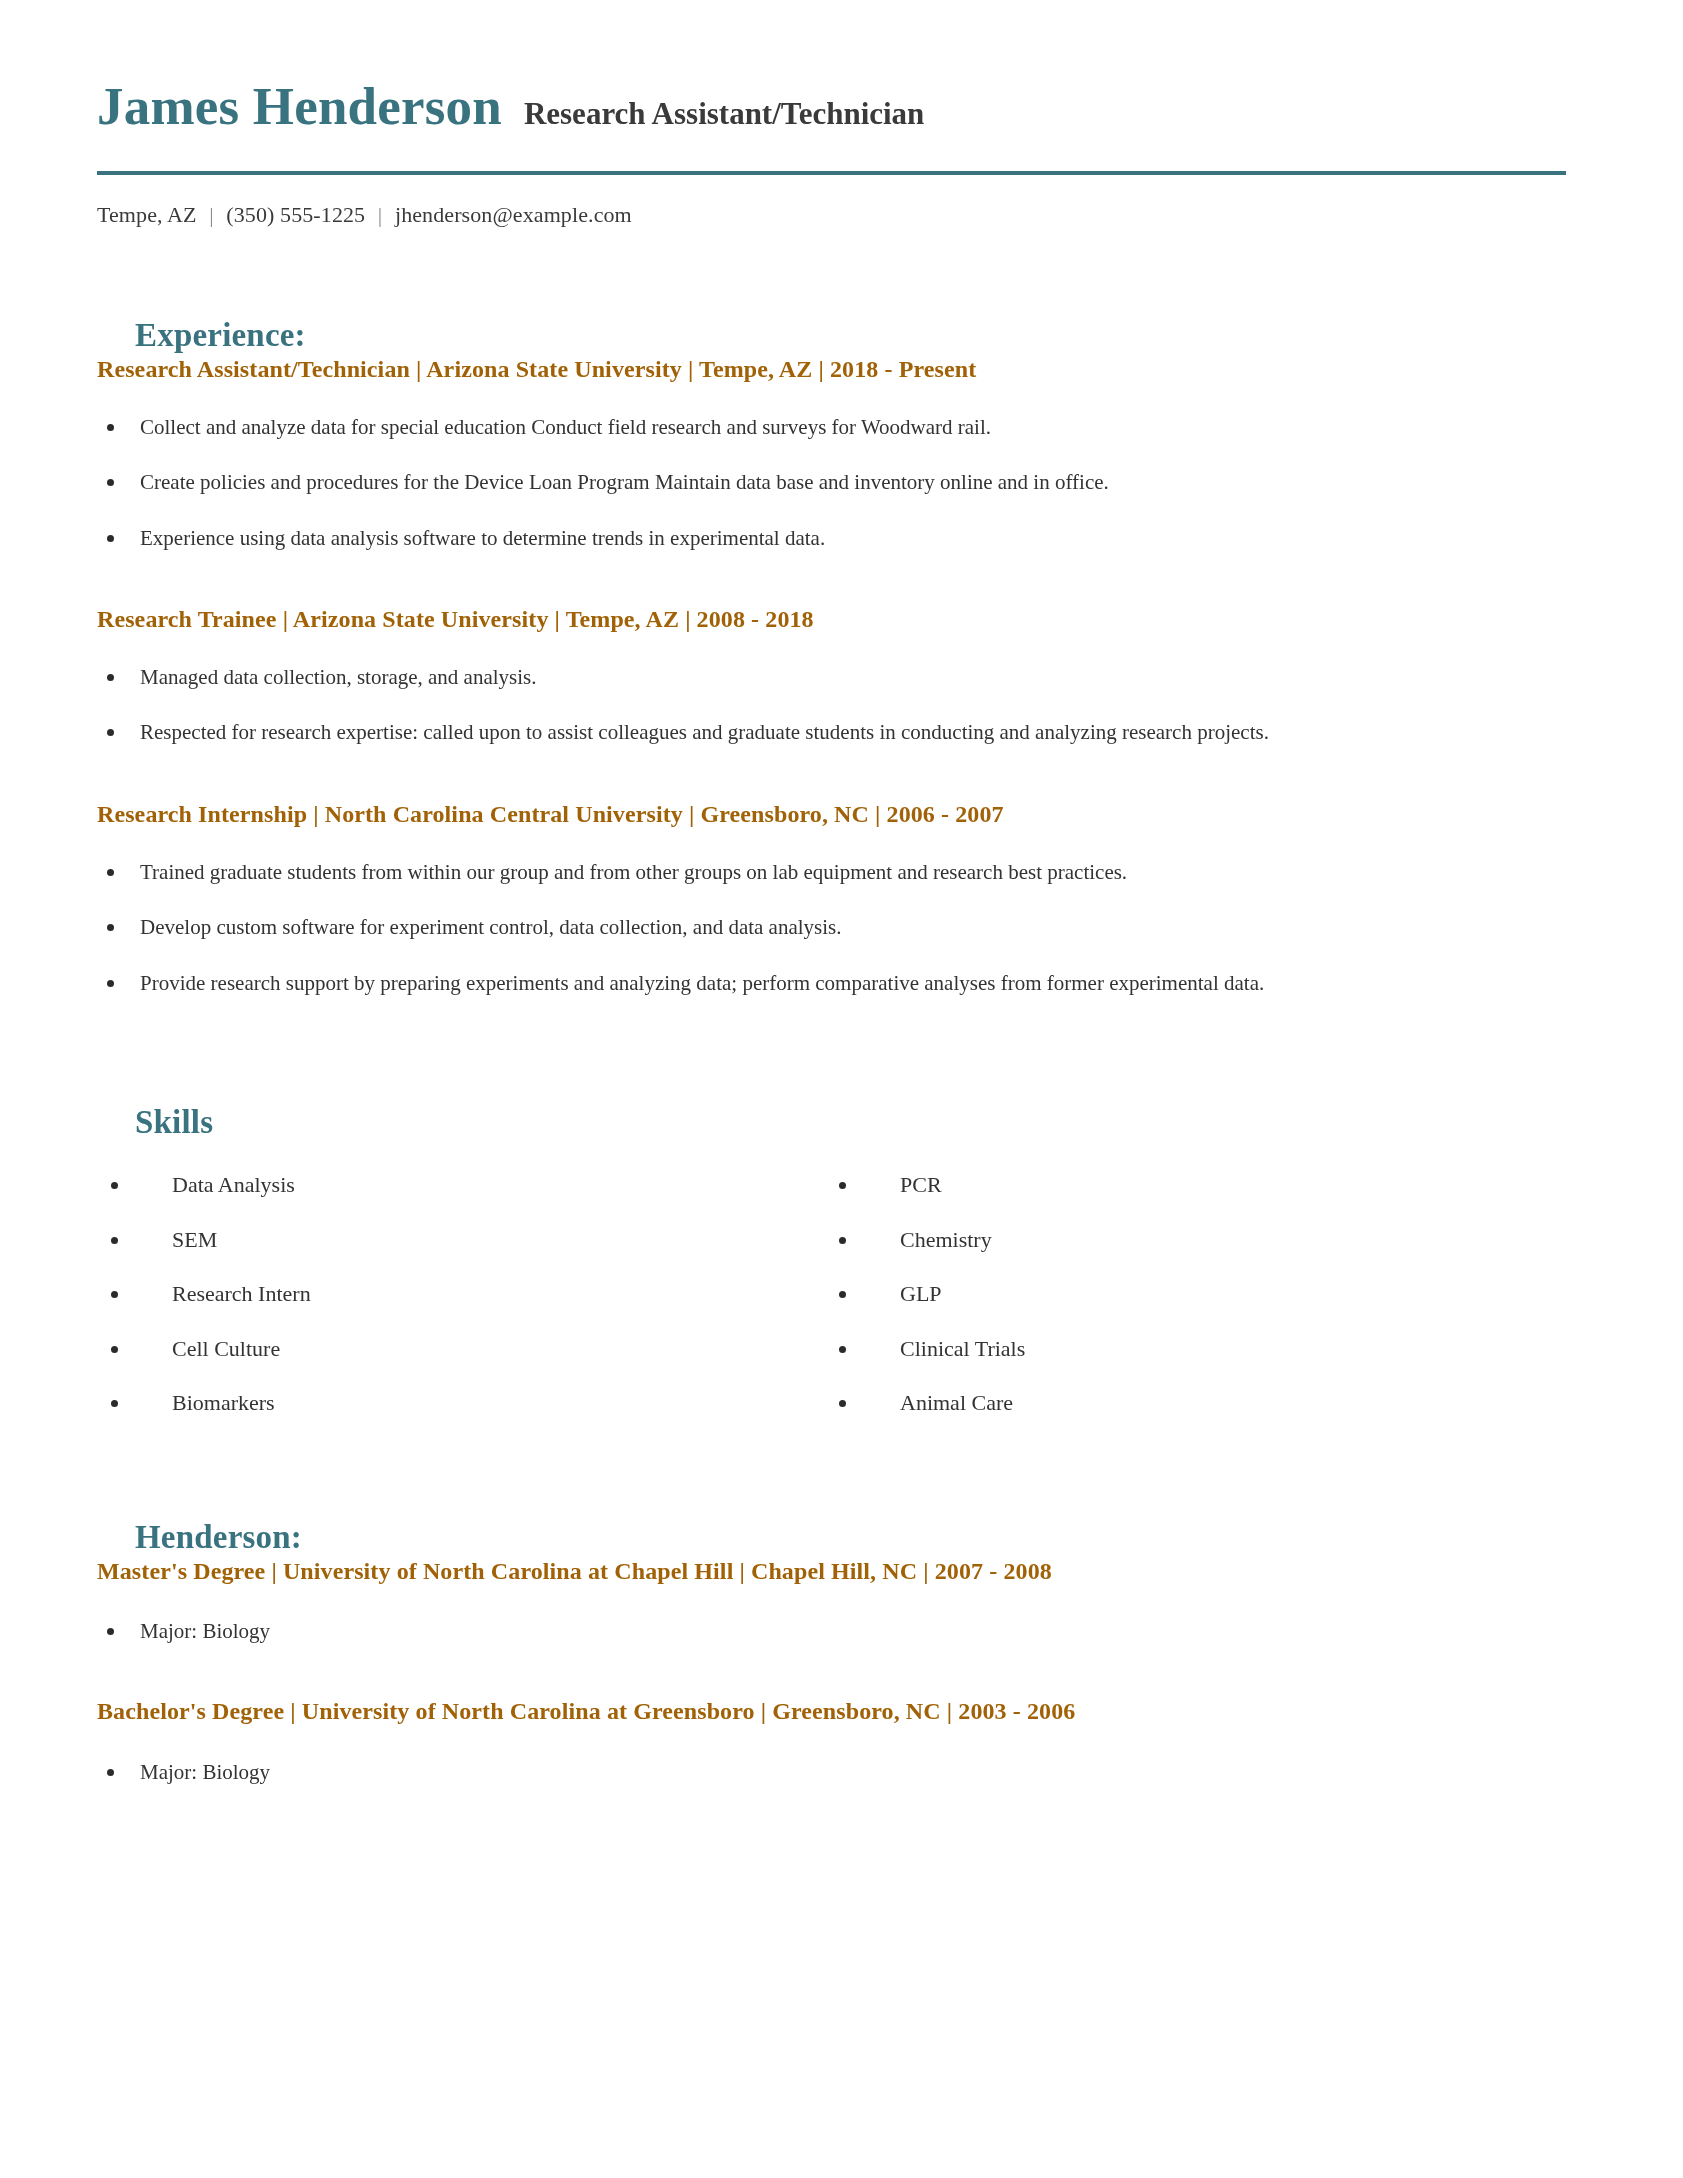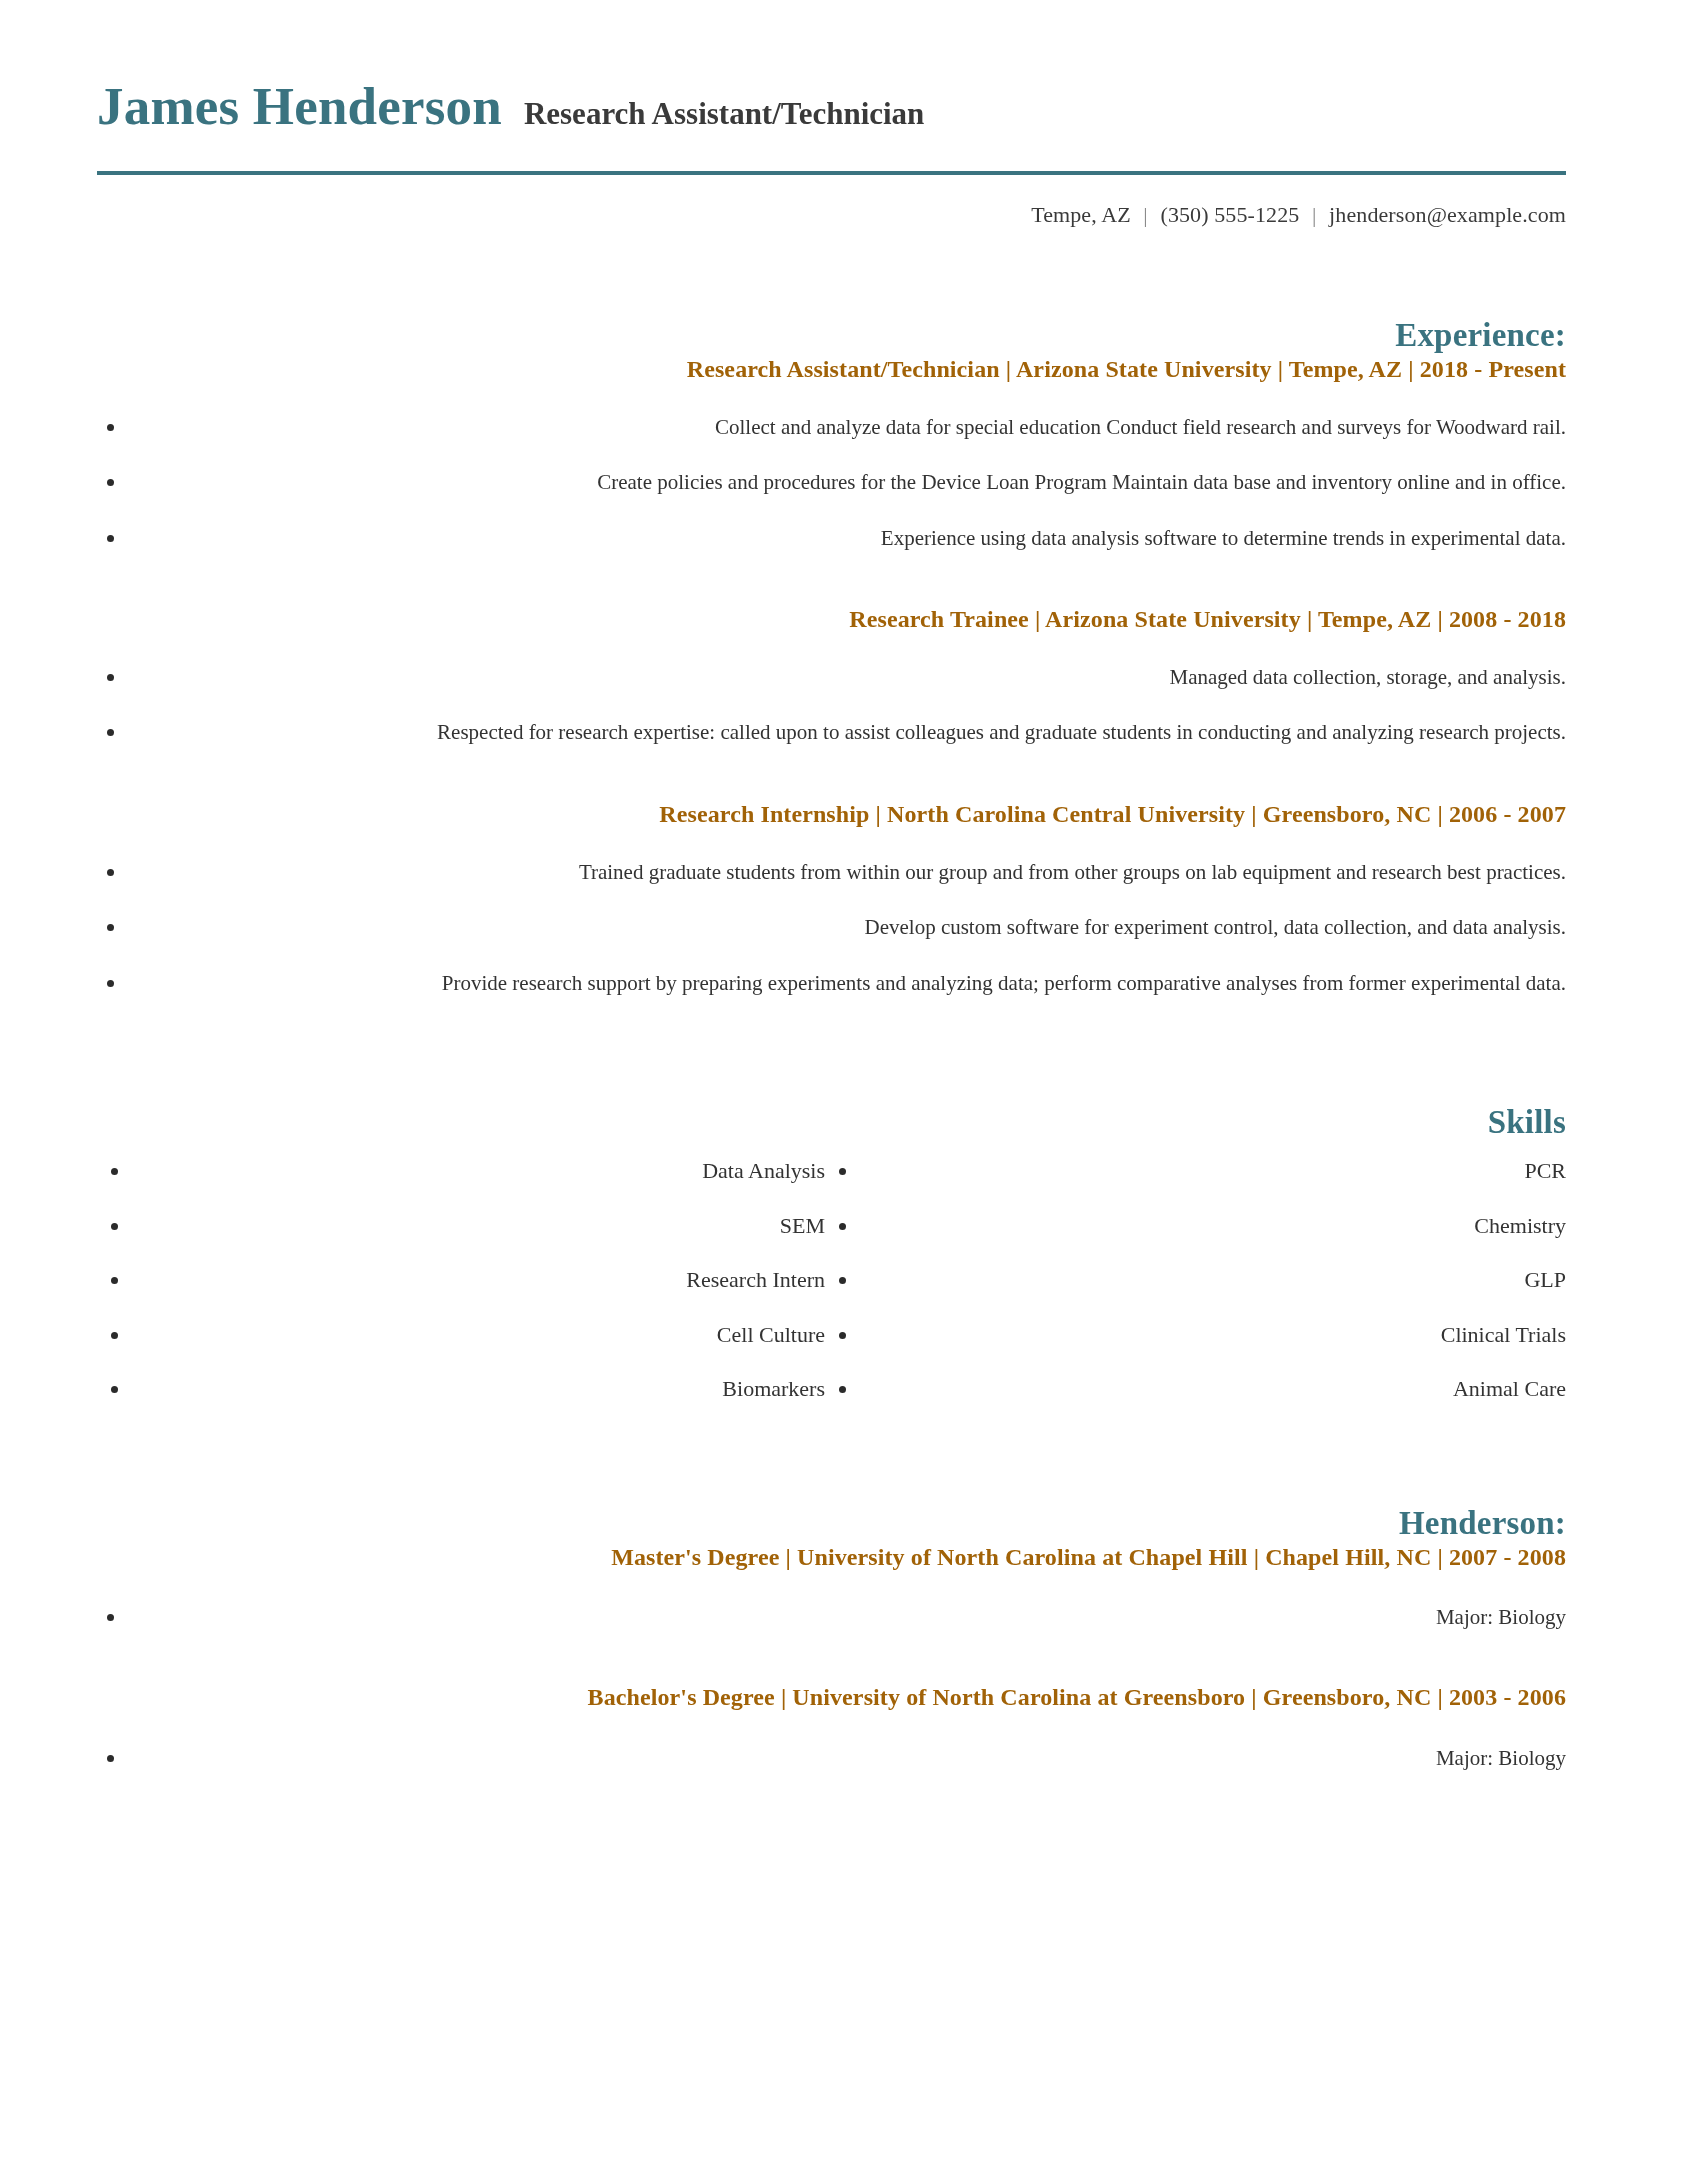--- a/index.html
+++ b/index.html
@@ -11,21 +11,20 @@
     font-family: "Liberation Serif", "DejaVu Serif", serif;
     color: #2b2b2b;
     -webkit-font-smoothing: antialiased;
   }
 
   .page {
     width: 1683px;
     height: 2178px;
     padding: 61px 117px 0 97px;
     position: relative;
-    text-align: right;
   }
 
   
   .header-line {
     display: flex;
     align-items: baseline;
     gap: 22px;
     padding-top: 18px;
   }
   .name {
@@ -106,21 +105,21 @@
     left: 10px;
     top: 11px;
     width: 7px;
     height: 7px;
     border-radius: 50%;
     background: #2b2b2b;
   }
 
   
   .skills-grid {
-    margin-top: 16px;
+    margin-top: 30px;
     display: grid;
     grid-template-columns: 728px 1fr;
     column-gap: 0;
     row-gap: 0;
   }
   .skill-item {
     position: relative;
     font-size: 22px;
     color: #333333;
     line-height: 1.3;

